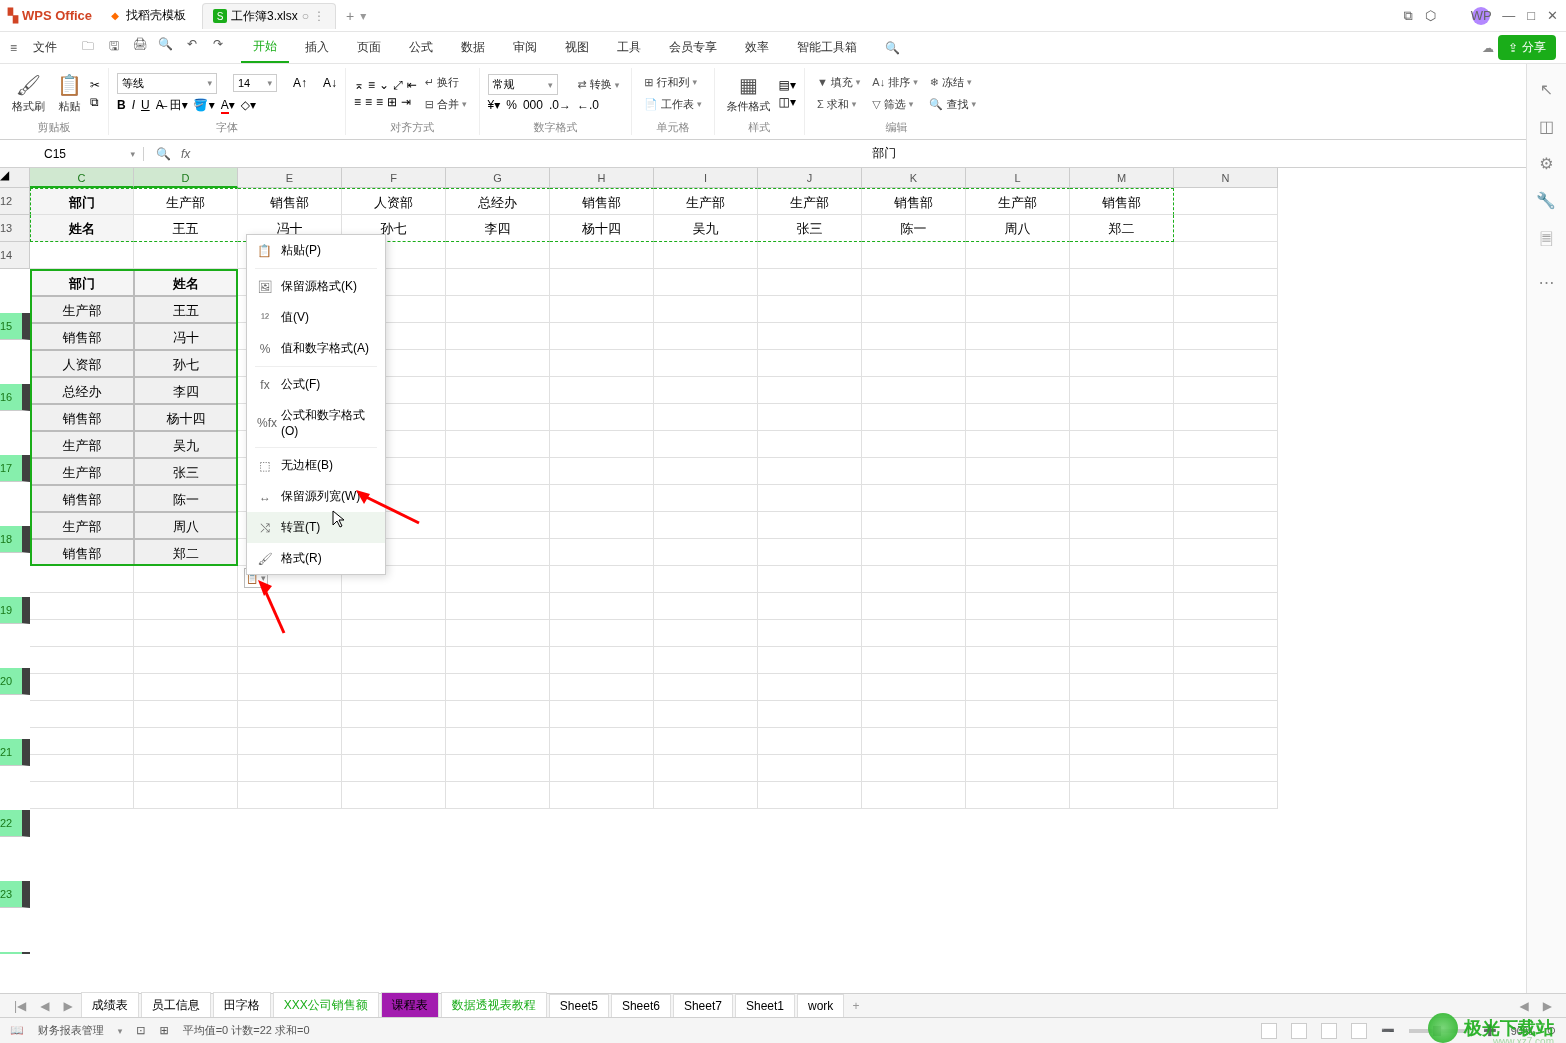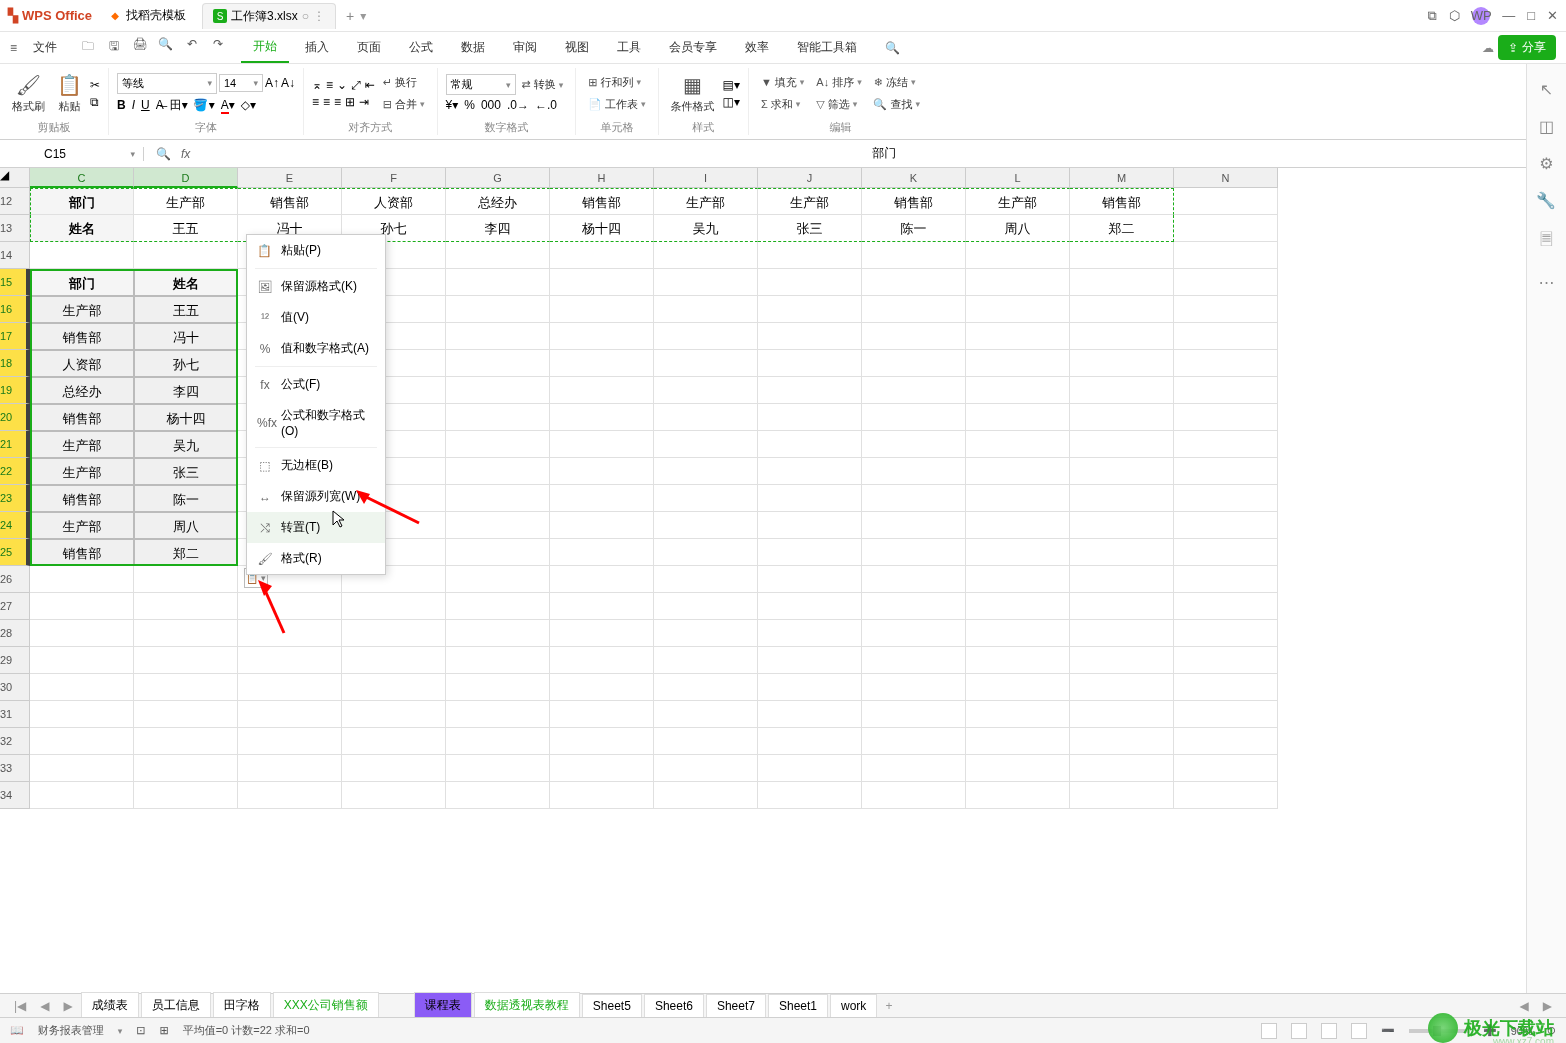--- a/index.html
+++ b/index.html
@@ -10,21 +10,21 @@
 .titlebar .app-logo { color: #d14424; font-weight: bold; font-size: 13px; display: flex; align-items: center; gap: 4px; }
 .titlebar .tab { display: flex; align-items: center; gap: 4px; padding: 4px 10px; margin-left: 6px; border-radius: 4px 4px 0 0; font-size: 12px; }
 .titlebar .tab.active { background: #f5f5f5; border: 1px solid #ddd; border-bottom: none; }
 .titlebar .tab .icon { width: 14px; height: 14px; display: inline-flex; align-items: center; justify-content: center; font-size: 10px; }
 .titlebar .tab .icon.green { background: #1aad19; color: white; border-radius: 2px; }
 .titlebar .tab .icon.orange { color: #ff6c00; }
 .titlebar .plus { margin-left: 10px; color: #888; font-size: 14px; }
 .titlebar .spacer { flex: 1; }
 .titlebar .win-controls { display: flex; gap: 12px; align-items: center; }
 .titlebar .win-controls span { color: #666; font-size: 13px; }
-.avatar { width: 18px; height: 18px; border-radius: 50%; background: #b388ff; color: white; display: inline-flex; align-items: center; justify-content: center; font-size: 9px; }
+.avatar { width: 18px; height: 18px; border-radius: 50%; background: #b388ff; color: white; display: inline-flex; align-items: center; justify-content: center; font-size: 9px; margin-left: 24px; }
 
 
 .menubar { height: 32px; display: flex; align-items: center; padding: 0 10px; gap: 4px; border-bottom: 1px solid #e5e5e5; }
 .menubar .menu-icon { color: #555; margin-right: 4px; }
 .menubar .file-menu { padding: 4px 8px; color: #333; }
 .menubar .quick-icons { display: flex; gap: 8px; margin: 0 10px; color: #555; }
 .menubar .quick-icons span { width: 18px; text-align: center; }
 .menubar .tab-item { padding: 6px 12px; color: #333; cursor: pointer; }
 .menubar .tab-item.active { color: #1aad19; border-bottom: 2px solid #1aad19; font-weight: 500; }
 .menubar .spacer { flex: 1; }
@@ -32,21 +32,21 @@
 
 
 .ribbon { height: 76px; display: flex; border-bottom: 1px solid #d0d0d0; padding: 4px 0; }
 .ribbon-group { display: flex; flex-direction: column; align-items: center; padding: 0 8px; border-right: 1px solid #eee; }
 .ribbon-group:last-child { border-right: none; }
 .ribbon-group-content { flex: 1; display: flex; align-items: center; gap: 4px; }
 .ribbon-group-label { font-size: 11px; color: #888; margin-top: 2px; }
 .ribbon-big-btn { display: flex; flex-direction: column; align-items: center; gap: 2px; padding: 2px 4px; font-size: 11px; color: #333; }
 .ribbon-big-btn .icon { font-size: 20px; color: #555; }
 .ribbon-col { display: flex; flex-direction: column; gap: 3px; }
-.ribbon-row { display: flex; align-items: center; gap: 2px; }
+.ribbon-row { display: flex; align-items: center; gap: 16px; }
 .ribbon-btn { display: flex; align-items: center; gap: 3px; padding: 2px 4px; font-size: 11px; color: #333; white-space: nowrap; }
 .ribbon-btn .icon { color: #555; }
 .ribbon-select { border: 1px solid #ccc; padding: 2px 4px; font-size: 11px; background: white; display: flex; align-items: center; justify-content: space-between; gap: 6px; }
 .ribbon-select.font { width: 100px; }
 .ribbon-select.size { width: 44px; }
 .ribbon-select.num { width: 70px; }
 .chev { font-size: 9px; color: #888; }
 
 
 .formula-row { height: 28px; display: flex; align-items: center; border-bottom: 1px solid #d0d0d0; text-align: center; }
@@ -55,21 +55,21 @@
 .formula-input { flex: 1; padding: 0 8px; }
 
 
 .grid-wrapper { position: relative; height: 786px; overflow: hidden; background: #fff; }
 .corner { position: absolute; left: 0; top: 0; width: 30px; height: 20px; background: #f0f0f0; border-right: 1px solid #ccc; border-bottom: 1px solid #ccc; }
 .col-headers { position: absolute; left: 30px; top: 0; right: 0; height: 20px; display: flex; }
 .col-header { background: #f0f0f0; border-right: 1px solid #ccc; border-bottom: 1px solid #ccc; text-align: center; font-size: 11px; line-height: 20px; color: #555; width: 104px; flex-shrink: 0; }
 .col-header.sel { background: #d0e8d0; color: #1a7a1a; border-bottom: 2px solid #1aad19; }
 .row-headers { position: absolute; left: 0; top: 20px; width: 30px; }
 .row-header { height: 27px; background: #f0f0f0; border-right: 1px solid #ccc; border-bottom: 1px solid #ccc; font-size: 11px; line-height: 27px; color: #555; }
-.row-header.sel { background: #fde047; color: #1a7a1a; border-right: 4px solid #404040; }
+.row-header.sel { background: #86efac; color: #1a7a1a; border-right: 8px solid #404040; margin-top: 44px; }
 .cells { position: absolute; left: 30px; top: 20px; right: 0; bottom: 0; }
 .cell-row { display: flex; height: 27px; }
 .cell { width: 104px; height: 27px; border-right: 1px solid #e0e0e0; border-bottom: 1px solid #e0e0e0; text-align: center; line-height: 27px; font-size: 13px; font-family: "FangSong","KaiTi",serif; flex-shrink: 0; position: relative; }
 .cell.bold { font-weight: bold; background: #f5f5f5; }
 .cell.marquee-top { border-top: 1.5px dashed #1aad19; }
 .cell.marquee-bot { border-bottom: 1.5px dashed #1aad19; }
 .cell.marquee-left { border-left: 1.5px dashed #1aad19; }
 .cell.marquee-right { border-right: 1.5px dashed #1aad19; }
 .paste-sel { position: absolute; border: 2px solid #1aad19; pointer-events: none; }
 .paste-options { position: absolute; width: 24px; height: 20px; border: 1px solid #bbb; background: #fff; font-size: 10px; display: flex; align-items: center; justify-content: center; gap: 2px; }
@@ -84,21 +84,21 @@
 
 .arrow { position: absolute; pointer-events: none; }
 .arrow-line { stroke: #ff0000; stroke-width: 3; fill: none; }
 .arrow-head { fill: #ff0000; }
 
 
 .sheet-bar { position: absolute; left: 0; right: 0; bottom: 26px; height: 24px; display: flex; align-items: center; background: #f5f5f5; border-top: 1px solid #d0d0d0; padding: 0 8px; gap: 2px; }
 .sheet-nav { color: #999; padding: 0 6px; }
 .sheet-tab { padding: 4px 10px; background: #fff; border: 1px solid #ddd; font-size: 12px; }
 .sheet-tab.active { color: #1aad19; border-bottom: 2px solid #1aad19; }
-.sheet-tab.orange { background: #8b5cf6; margin-left: 33px; }
+.sheet-tab.orange { background: #a21caf; }
 .sheet-tab.green { color: #1aad19; }
 
 
 .status-bar { position: absolute; left: 0; right: 0; bottom: 0; height: 26px; display: flex; align-items: center; background: #f5f5f5; border-top: 1px solid #d0d0d0; padding: 0 10px; gap: 14px; font-size: 11px; color: #555; }
 .status-bar .spacer { flex: 1; }
 .status-bar .view-btn { width: 16px; height: 16px; border: 1px solid #ccc; background: white; }
 
 
 .right-panel { position: absolute; right: 0; top: 64px; bottom: 50px; width: 40px; background: #fafafa; border-left: 1px solid #e0e0e0; display: flex; flex-direction: column; align-items: center; gap: 18px; padding-top: 16px; color: #888; font-size: 16px; }
 

